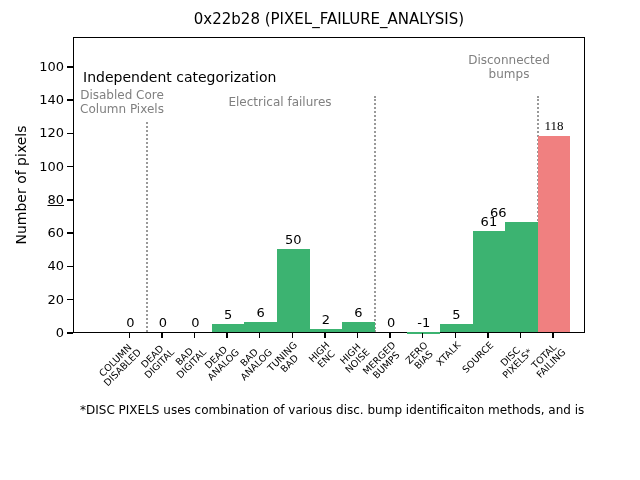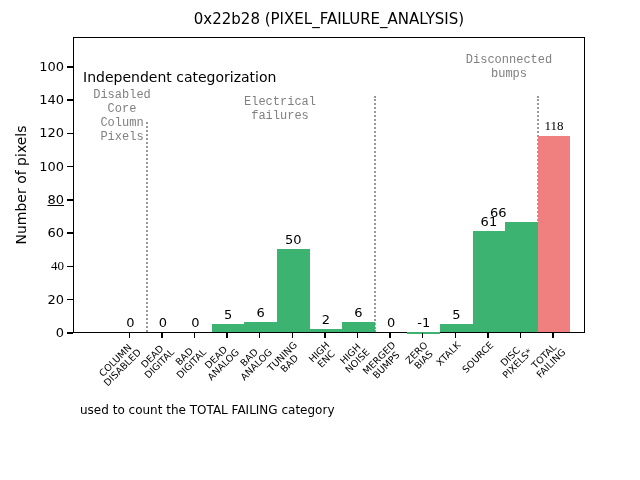--- a/index.html
+++ b/index.html
@@ -11,21 +11,21 @@
   .plot{
     position:absolute;left:73px;top:37px;width:512px;height:296px;
     border:1.5px solid #000;box-sizing:border-box;
   }
   #bars-layer,#sep-layer{position:absolute;left:0;top:0;right:0;bottom:0;}
   .bar{position:absolute;}
   .bar-label{position:absolute;text-align:center;font-size:13px;color:#000;}
   .sep{position:absolute;bottom:0;width:0;border-left:2px dotted #999999;}
   .ann1{position:absolute;left:9px;top:7px;font-size:14px;margin-top:24px;}
   .ann2{position:absolute;left:6px;top:28px;font-size:14px;}
-  .grp{position:absolute;color:#808080;font-size:12px;line-height:14px;text-align:center;white-space:pre-line;font-family:Liberation Mono, monospace;}
+  .grp{position:absolute;color:#808080;font-size:12px;line-height:14px;text-align:center;white-space:pre-line;}
   .g1{left:2px;top:50px;width:92px;}
   .g2{left:150px;top:57px;width:112px;}
   .g3{left:384px;top:15px;width:102px;}
   .ytick{position:absolute;width:6px;height:1.5px;background:#000;}
   .yticklab{position:absolute;left:28px;width:36px;text-align:right;font-size:13px;line-height:15px;}
   .xtick{position:absolute;width:1.5px;height:5px;background:#000;}
   .xlabw{position:absolute;width:0;height:0;}
   .xlab{
     position:absolute;right:0;top:0;transform:rotate(-45deg);transform-origin:100% 0;
     white-space:pre;text-align:center;font-size:9.5px;line-height:10px;color:#000;
@@ -90,21 +90,21 @@
         <div class="bar-label" style="left: 453.8px; width: 52.6px; bottom: 198.225px; font-family: Liberation Serif, serif;">118</div>
       </div>
   </div>
 
   <div id="yaxis-layer">
       <div class="ytick" style="left: 67px; top: 332.25px;"></div>
       <div class="yticklab" style="top: 325px;">0</div>
       <div class="ytick" style="left: 67px; top: 298.992px;"></div>
       <div class="yticklab" style="top: 291.742px;">20</div>
       <div class="ytick" style="left: 67px; top: 265.733px;"></div>
-      <div class="yticklab" style="top: 258.483px; font-family: Liberation Serif, serif;">40</div>
+      <div class="yticklab" style="top: 258.483px;">40</div>
       <div class="ytick" style="left: 67px; top: 232.475px;"></div>
       <div class="yticklab" style="top: 225.225px;">60</div>
       <div class="ytick" style="left: 67px; top: 199.216px;"></div>
       <div class="yticklab" style="top: 191.966px; text-decoration: underline;">80</div>
       <div class="ytick" style="left: 67px; top: 165.958px;"></div>
       <div class="yticklab" style="top: 158.708px;">100</div>
       <div class="ytick" style="left: 67px; top: 132.699px;"></div>
       <div class="yticklab" style="top: 125.449px;">120</div>
       <div class="ytick" style="left: 67px; top: 99.441px;"></div>
       <div class="yticklab" style="top: 92.191px; text-align: right;">140</div>
@@ -176,15 +176,15 @@
 PIXELS*</div>
       </div>
       <div class="xtick" style="left: 552.35px; top: 333px;"></div>
       <div class="xlabw" style="left: 553.1px; top: 340px;">
         <div class="xlab">TOTAL
 FAILING</div>
       </div>
     </div>
 
   <div class="footnote">
-    <div>used to count the TOTAL FAILING category</div>
+    <div>*DISC PIXELS uses combination of various disc. bump identificaiton methods, and is</div>
   </div>
 </div>
 
 </body></html>

